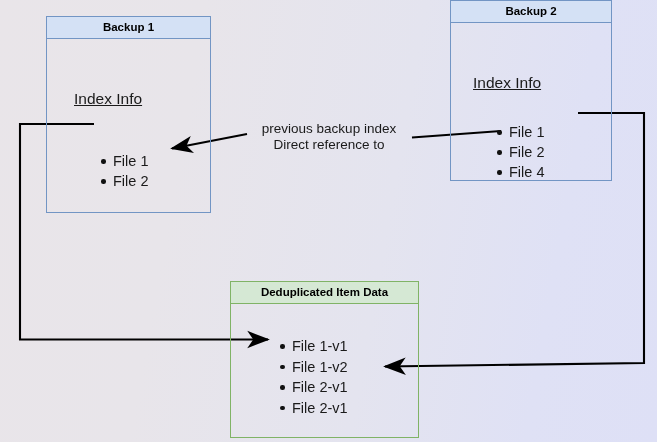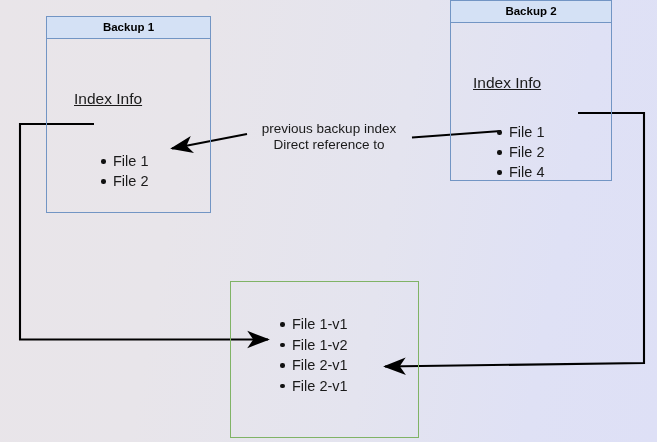--- a/index.html
+++ b/index.html
@@ -174,20 +174,21 @@
       <div class="section-title" id="b2-index">Index Info</div>
       <ul class="items" id="b2-list">
         <li>File 1</li>
         <li>File 2</li>
         <li>File 4</li>
       </ul>
     </div>
   </div>
 
   <div class="node green" id="dedup">
+    <div class="hdr">Deduplicated Item Data</div>
     <div class="body">
       <ul class="items" id="dd-list">
         <li>File 1-v1</li>
         <li>File 1-v2</li>
         <li>File 2-v1</li>
         <li>File 2-v1</li>
       </ul>
     </div>
   </div>
 

